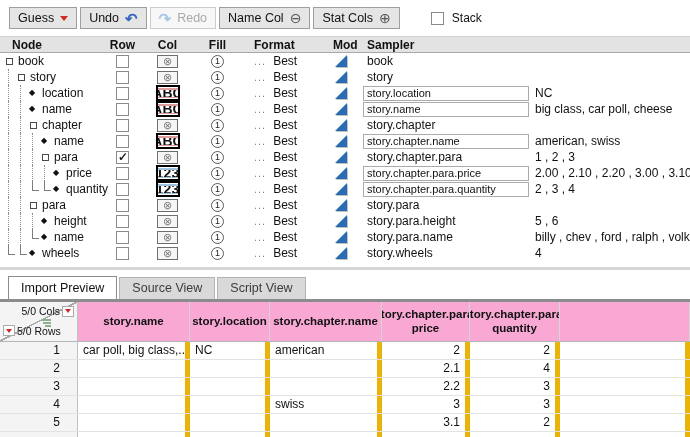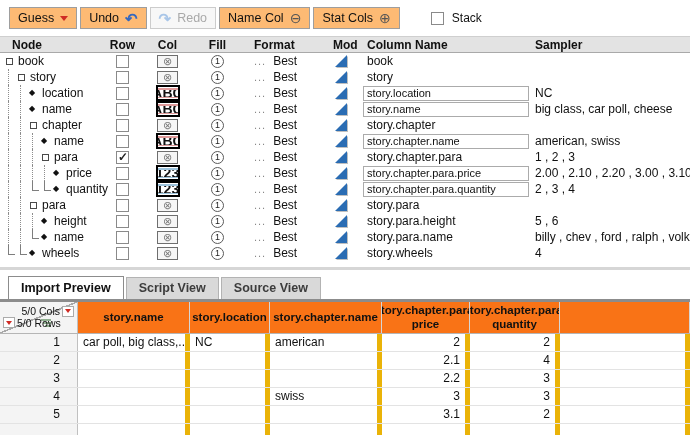--- a/index.html
+++ b/index.html
@@ -7,21 +7,21 @@
   .app {
     width: 690px; height: 437px; position: relative; overflow: hidden;
     background: #fff; color: #111;
     font-family: "Liberation Sans", sans-serif; font-size: 12px;
   }
 
   
   .toolbar { display: flex; align-items: center; padding: 6px 0 0 9px; height: 30px; }
   .btn {
     display: inline-flex; align-items: center; gap: 6px;
-    background: #fdba74; border: 1px solid #9e9e9e;
+    background: #e5e5e5; border: 1px solid #9e9e9e;
     height: 22px; padding: 0 8px; margin-right: 3px; font-size: 12.5px;
     cursor: default; white-space: nowrap;
   }
   .btn.disabled { color: #a9a9a9; border-color: #cccccc; background: #f7f7f7; }
   .tri-down { width: 0; height: 0; border-left: 4px solid transparent; border-right: 4px solid transparent; border-top: 5px solid #cf2b24; }
   .undo-glyph { color: #3468c0; font-size: 15px; font-weight: bold; line-height: 1; }
   .redo-glyph { color: #a9c6e8; font-size: 15px; font-weight: bold; line-height: 1; }
   .circ-glyph { color: #555; font-size: 14px; line-height: 1; }
   .stack-wrap { display: inline-flex; align-items: center; gap: 8px; margin-left: 28px; }
 
@@ -66,27 +66,27 @@
   .fmt .dots { color: #888; letter-spacing: 1px; font-size: 11px; }
   .modtri { width: 0; height: 0; border-left: 12px solid transparent; border-bottom: 12px solid #2a6cb3; margin-left: 10px; filter: drop-shadow(1px 1px 0 #c0c0c0); }
 
   .nameplain { padding-left: 4px; white-space: nowrap; }
   .nameinput { width: 166px; height: 15px; line-height: 13px; border: 1px solid #ababab; background: #fff; font-size: 11px; padding: 0 3px; overflow: hidden; white-space: nowrap; }
   .sampler { padding-left: 4px; white-space: nowrap; overflow: hidden; }
 
   
   .sep { height: 3px; background: #d6d6d6; margin-top: 6px; }
   .tabs { display: flex; align-items: flex-end; padding-left: 8px; margin-top: 6px; height: 23px; }
-  .tab { padding: 3px 12px 4px; background: #d9d9d9; border: 1px solid #b3b3b3; border-bottom: none; color: #3c3c3c; margin-right: 2px; font-size: 12.5px; white-space: nowrap; font-weight: bold; }
+  .tab { padding: 3px 12px 4px; background: #d9d9d9; border: 1px solid #b3b3b3; border-bottom: none; color: #3c3c3c; margin-right: 2px; font-size: 12.5px; white-space: nowrap; }
   .tab.active { background: #fff; border-color: #8c8c8c; color: #111; padding-top: 4px; }
   .tabband { height: 3px; background: #8c8c8c; }
 
   
   .pv-head, .pv-row { display: grid; grid-template-columns: 78px 112px 80px 112px 88px 90px 1fr; }
-  .pv-head { height: 32px; border-bottom: 1px solid #b5b5b5; background: #f97316; }
+  .pv-head { height: 40px; border-bottom: 1px solid #b5b5b5; background: #f9a8d4; }
   .pvh { display: flex; flex-direction: column; align-items: center; justify-content: center; font-weight: bold; font-size: 11.5px; border-right: 1px solid #d5d5d5; text-align: center; line-height: 1.15; overflow: hidden; }
   .corner { position: relative; background: #f4f4f4; border-right: 1px solid #c0c0c0;
     background-image: linear-gradient(to bottom right, transparent calc(50% - 0.8px), #a8a8a8 calc(50% - 0.8px), #a8a8a8 calc(50% + 0.8px), transparent calc(50% + 0.8px)); }
   .cols-lbl { position: absolute; top: 3px; right: 3px; display: flex; align-items: center; gap: 2px; font-size: 10.5px; font-weight: normal; }
   .rows-lbl { position: absolute; bottom: 4px; left: 3px; display: flex; align-items: center; gap: 2px; font-size: 10.5px; font-weight: normal; }
   .rbtn { width: 12px; height: 11px; border: 1px solid #ababab; background: #fff; display: inline-flex; align-items: center; justify-content: center; }
   .rbtn i { display: block; width: 0; height: 0; border-left: 3px solid transparent; border-right: 3px solid transparent; border-top: 4px solid #cf2b24; }
   .listicon { position: absolute; top: 17px; right: 26px; }
   .listicon i { display: block; height: 1.5px; background: #8fae8f; margin-bottom: 1.5px; }
   .listicon i:nth-child(1) { width: 10px; }
@@ -132,21 +132,20 @@
   </div>
 
   <div class="tree">
     <div class="thead">
       <div class="h first">Node</div>
       <div class="h c">Row</div>
       <div class="h c">Col</div>
       <div class="h c">Fill</div>
       <div class="h" style="padding-left:14px">Format</div>
       <div class="h" style="padding-left:8px">Mod</div>
-      <div class="h">Column Name</div>
       <div class="h">Sampler</div>
     </div>
     <div id="tree-rows">
         <div class="trow">
           <div class="cell node">
             <span class="mk sq"></span>
             <span class="nlabel">book</span>
           </div>
           <div class="cell c">
             <span class="cb"></span>
@@ -512,22 +511,22 @@
           </div>
           <div class="cell sampler">4</div>
         </div>
       </div>
   </div>
 
   <div class="sep"></div>
 
   <div class="tabs">
     <div class="tab active">Import Preview</div>
+    <div class="tab">Source View</div>
     <div class="tab">Script View</div>
-    <div class="tab">Source View</div>
   </div>
   <div class="tabband"></div>
 
   <div>
     <div class="pv-head" id="pv-head">
       <div class="pvh corner">
         <span class="cols-lbl">
           <span>5/0 Cols</span>
           <span class="rbtn">
               <i></i>

